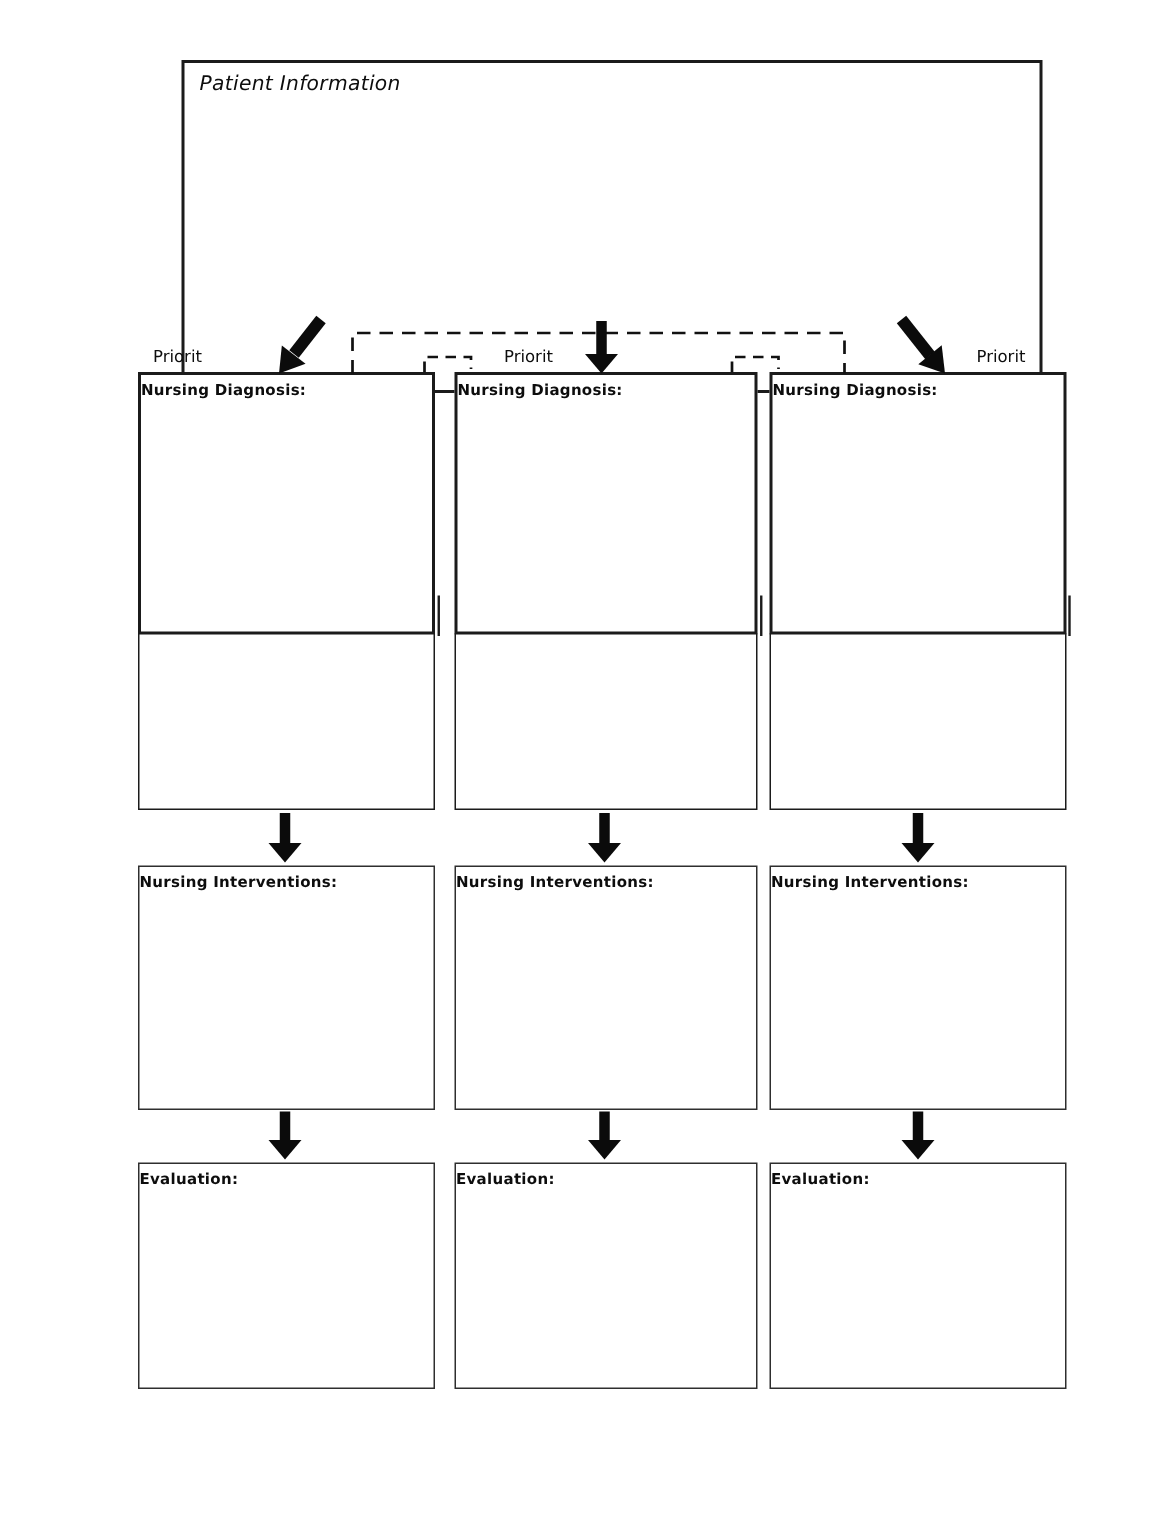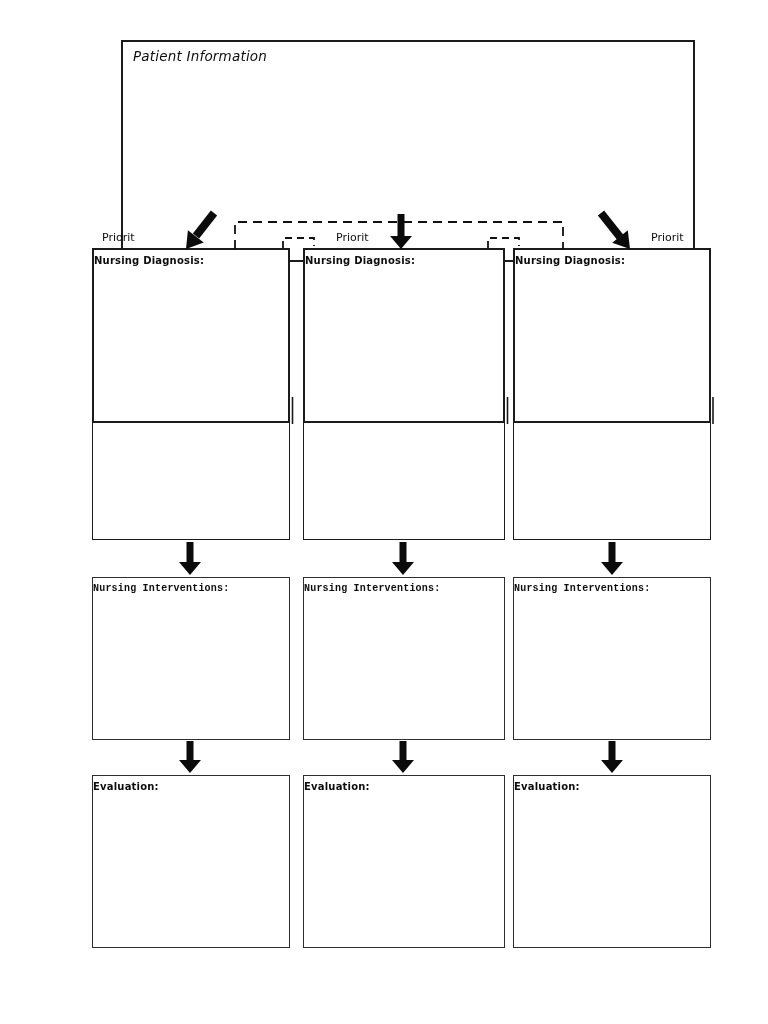--- a/index.html
+++ b/index.html
@@ -35,22 +35,22 @@
     border-width: 2px;
   }
   #patient-box .label {
     font-weight: normal;
     font-style: italic;
     font-size: 13.5px;
     padding: 6px 10px;
   }
   .diag-box    { top: 248px; height: 175px; border-width: 2px; }
   .empty-box   { top: 422px; height: 118px; }
-  .interv-box  { top: 577px; height: 163px; border-color: #2e2e2e; font-family: Liberation Mono, monospace; }
-  .eval-box    { top: 775px; height: 173px; border-color: #2e2e2e; }
+  .interv-box  { top: 577px; height: 163px; border-color: #2e2e2e; }
+  .eval-box    { top: 775px; height: 151px; border-color: #2e2e2e; }
   .col-1 { left:  92px; width: 198px; }
   .col-2 { left: 303px; width: 202px; }
   .col-3 { left: 513px; width: 198px; }
   .priority {
     position: absolute;
     top: 231px;
     font-weight: normal;
     font-size: 11px;
     color: #0d0d0d;
     white-space: nowrap;

